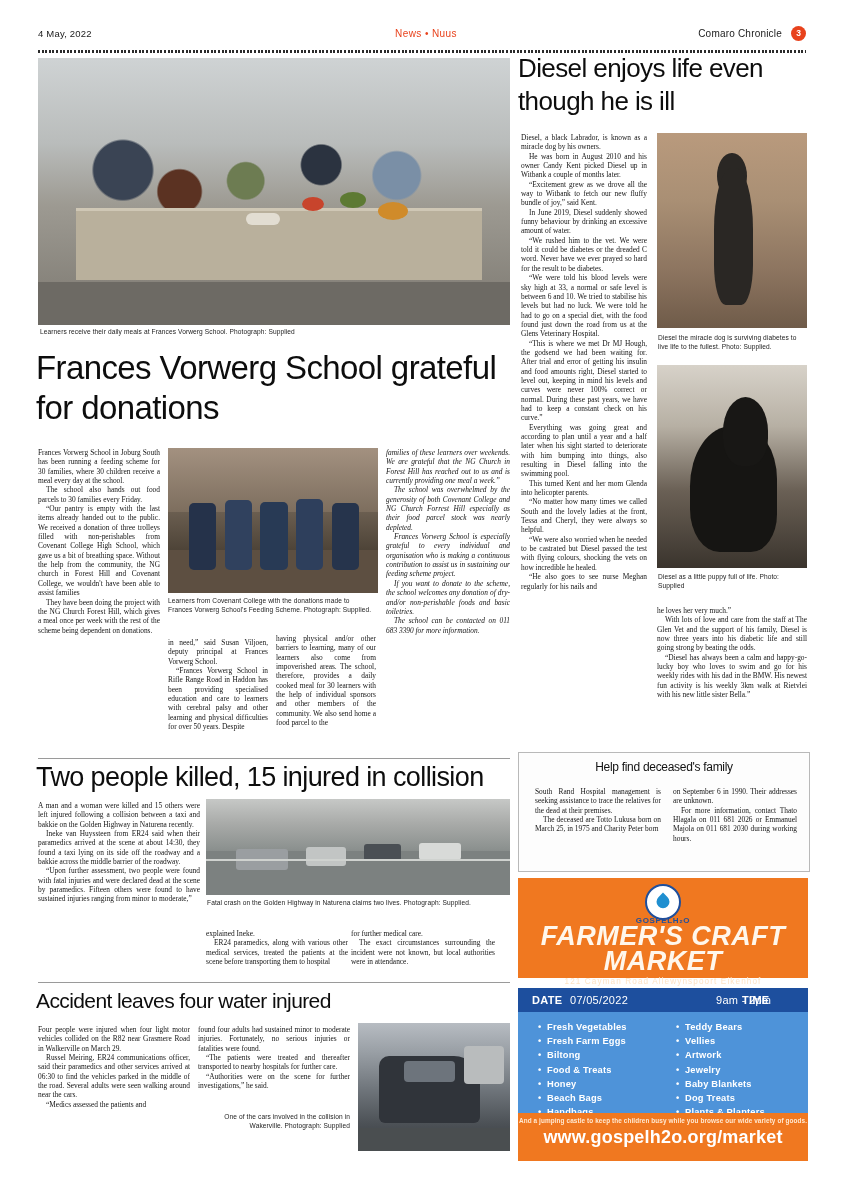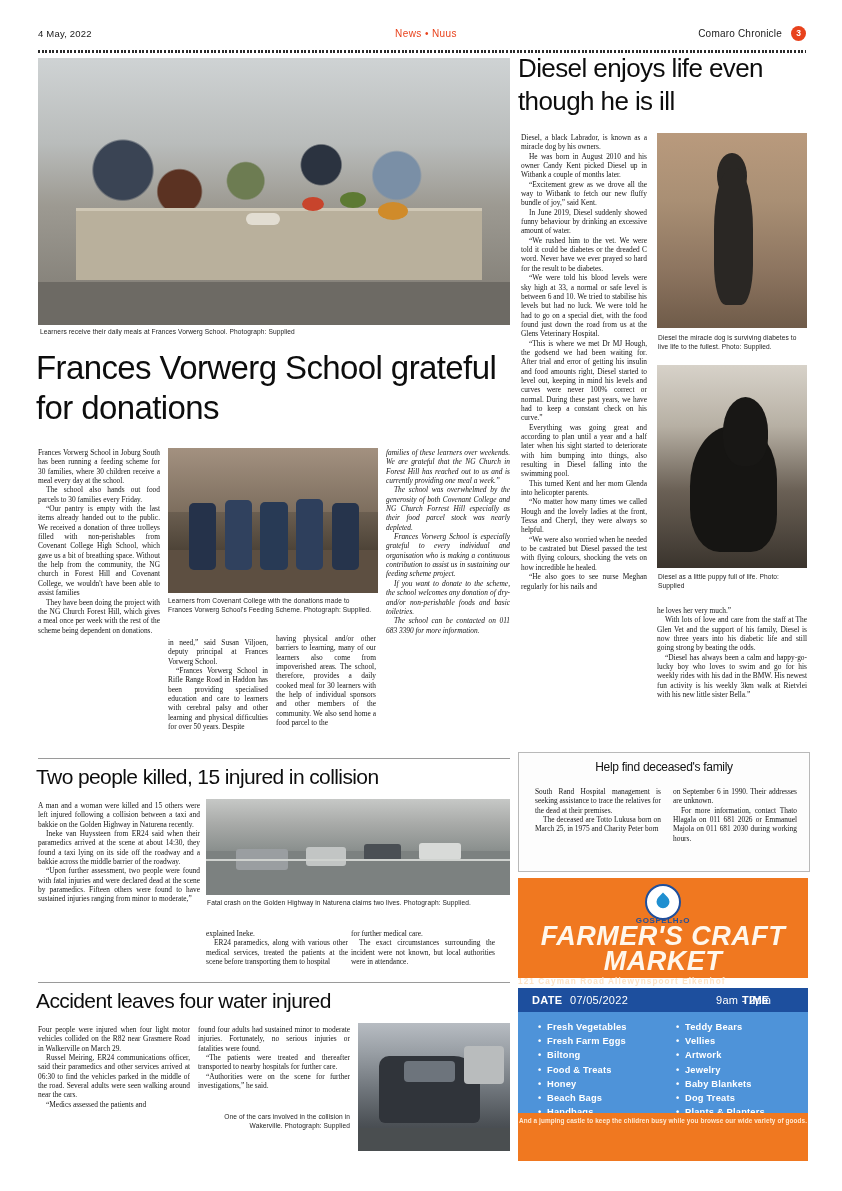--- a/index.html
+++ b/index.html
@@ -34,22 +34,22 @@
   .ad{position:absolute;overflow:hidden;}
   .ad-top{position:absolute;left:0;right:0;top:0;height:100px;background:#f07820;}
   .ad-logo{position:absolute;left:50%;top:6px;transform:translateX(-50%);width:32px;height:32px;border-radius:50%;
     background:#ffffff;border:2px solid #1f4f9c;}
   .ad-logo .drop{position:absolute;left:50%;top:50%;transform:translate(-50%,-52%) rotate(45deg);
     width:13px;height:13px;background:#1f8fd0;border-radius:0 50% 50% 50%;}
   .ad-logotext{position:absolute;left:0;right:0;top:38px;text-align:center;font-family:"Liberation Sans",sans-serif;
     font-weight:bold;font-size:8px;color:#1f4f9c;letter-spacing:.6px;}
   .ad-h1{position:absolute;left:0;right:0;top:46px;text-align:center;font-family:"Liberation Sans",sans-serif;
     font-weight:bold;font-style:italic;font-size:27px;line-height:25px;color:#fff7ec;letter-spacing:.5px;}
-  .ad-addr{position:absolute;left:0;right:0;top:99px;text-align:left;font-family:"Liberation Sans",sans-serif;
-    font-weight:bold;font-size:8.2px;color:#fde3c5;letter-spacing:1.1px;}
+  .ad-addr{position:absolute;left:0;right:0;top:99px;text-align:center;font-family:"Liberation Sans",sans-serif;
+    font-weight:normal;font-size:8.2px;color:#fde3c5;letter-spacing:1.1px;}
   .ad-band{position:absolute;left:0;right:0;top:110px;height:24px;background:#1d4f9e;}
   .ad-band .lbl{position:absolute;top:6px;font-family:"Liberation Sans",sans-serif;font-weight:bold;font-size:11px;color:#ffffff;letter-spacing:.3px;}
   .ad-band .val{position:absolute;top:6px;font-family:"Liberation Sans",sans-serif;font-size:11px;color:#ffffff;letter-spacing:.3px;}
   .ad-mid{position:absolute;left:0;right:0;top:134px;bottom:48px;background:#4e93d9;}
   .ad-list{position:absolute;top:8px;font-family:"Liberation Sans",sans-serif;font-weight:bold;font-size:9.3px;
     line-height:14.2px;color:#ffffff;letter-spacing:.2px;list-style:none;margin:0;padding:0;}
   .ad-list li::before{content:"•";color:#ffffff;display:inline-block;width:9px;}
   .ad-foot{position:absolute;left:0;right:0;bottom:0;height:48px;background:#f07820;}
   .ad-foot .small{position:absolute;left:0;right:0;top:4px;text-align:center;font-family:"Liberation Sans",sans-serif;
     font-weight:bold;font-size:6.4px;color:#ffe9d2;letter-spacing:.1px;}
@@ -151,21 +151,21 @@
   <div class="body-col" id="diesel-c1" style="left:521px;top:133px;width:126px;">
       <p class="first">Diesel, a black Labrador, is known as a miracle dog by his owners.</p>
       <p>He was born in August 2010 and his owner Candy Kent picked Diesel up in Witbank a couple of months later.</p>
       <p>“Excitement grew as we drove all the way to Witbank to fetch our new fluffy bundle of joy,” said Kent.</p>
       <p>In June 2019, Diesel suddenly showed funny behaviour by drinking an excessive amount of water.</p>
       <p>“We rushed him to the vet. We were told it could be diabetes or the dreaded C word. Never have we ever prayed so hard for the result to be diabetes.</p>
       <p>“We were told his blood levels were sky high at 33, a normal or safe level is between 6 and 10. We tried to stabilise his levels but had no luck. We were told he had to go on a special diet, with the food found just down the road from us at the Glens Veterinary Hospital.</p>
       <p>“This is where we met Dr MJ Hough, the godsend we had been waiting for. After trial and error of getting his insulin and food amounts right, Diesel started to level out, keeping in mind his levels and curves were never 100% correct or normal. During these past years, we have had to keep a constant check on his curve.”</p>
       <p>Everything was going great and according to plan until a year and a half later when his sight started to deteriorate with him bumping into things, also resulting in Diesel falling into the swimming pool.</p>
       <p>This turned Kent and her mom Glenda into helicopter parents.</p>
-      <p>“No matter how many times we called Hough and the lovely ladies at the front, Tessa and Cheryl, they were always so helpful.</p>
+      <p>“No matter how many times we called South and the lovely ladies at the front, Tessa and Cheryl, they were always so helpful.</p>
       <p>“We were also worried when he needed to be castrated but Diesel passed the test with flying colours, shocking the vets on how incredible he healed.</p>
       <p>“He also goes to see nurse Meghan regularly for his nails and</p>
     </div>
 
   <div class="photo ph-dog1" style="left:657px;top:133px;width:150px;height:195px;">
     <div class="head"></div>
     <div class="dog"></div>
   </div>
   <div class="cap" style="left:658px;top:334px;width:148px;">Diesel the miracle dog is surviving diabetes to live life to the fullest. Photo: Supplied.</div>
 
@@ -175,21 +175,21 @@
   </div>
   <div class="cap" style="left:658px;top:573px;width:148px;">Diesel as a little puppy full of life. Photo: Supplied</div>
 
   <div class="body-col" id="diesel-c2" style="left:657px;top:606px;width:150px;">
       <p class="first">he loves her very much.”</p>
       <p>With lots of love and care from the staff at The Glen Vet and the support of his family, Diesel is now three years into his diabetic life and still going strong by beating the odds.</p>
       <p>“Diesel has always been a calm and happy-go-lucky boy who loves to swim and go for his weekly rides with his dad in the BMW. His newest fun activity is his weekly 3km walk at Rietvlei with his new little sister Bella.”</p>
     </div>
 
   <div class="thin-rule" style="left:38px;top:758px;width:472px;"></div>
-  <div class="hl" style="left:36px;top:764px;width:476px;font-size:21px;line-height:26px;">Two people killed, 15 injured in collision</div>
+  <div class="hl" style="left:36px;top:764px;width:476px;font-size:27px;line-height:26px;">Two people killed, 15 injured in collision</div>
 
   <div class="body-col" id="coll-c1" style="left:38px;top:801px;width:162px;">
       <p class="first">A man and a woman were killed and 15 others were left injured following a collision between a taxi and bakkie on the Golden Highway in Naturena recently.</p>
       <p>Ineke van Huyssteen from ER24 said when their paramedics arrived at the scene at about 14:30, they found a taxi lying on its side off the roadway and a bakkie across the middle barrier of the roadway.</p>
       <p>“Upon further assessment, two people were found with fatal injuries and were declared dead at the scene by paramedics. Fifteen others were found to have sustained injuries ranging from minor to moderate,”</p>
     </div>
 
   <div class="photo ph-crash" style="left:206px;top:799px;width:304px;height:96px;">
     <div class="road"></div>
     <div class="veh" style="left:10%;top:52%;width:17%;height:22%;background:#9a9ea1;"></div>
@@ -277,16 +277,17 @@
           <li>Vellies</li>
           <li>Artwork</li>
           <li>Jewelry</li>
           <li>Baby Blankets</li>
           <li>Dog Treats</li>
           <li>Plants &amp; Planters</li>
         </ul>
     </div>
     <div class="ad-foot">
       <div class="small">And a jumping castle to keep the children busy while you browse our wide variety of goods.</div>
+      <div class="url">www.gospelh2o.org/market</div>
     </div>
   </div>
 
 </div>
 
 </body></html>

